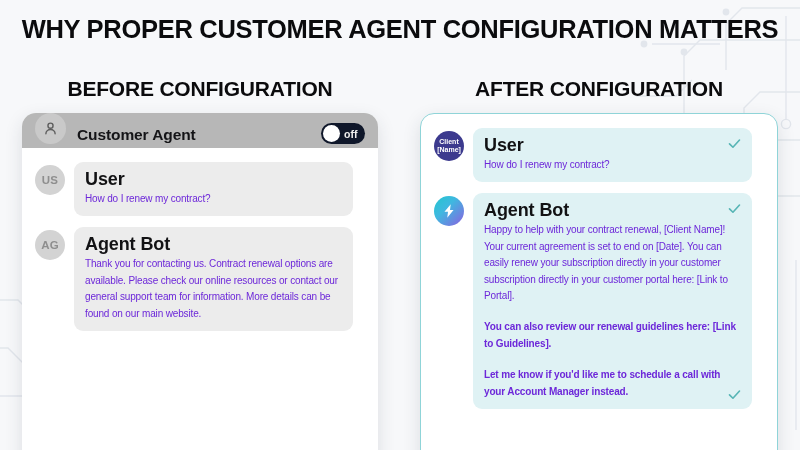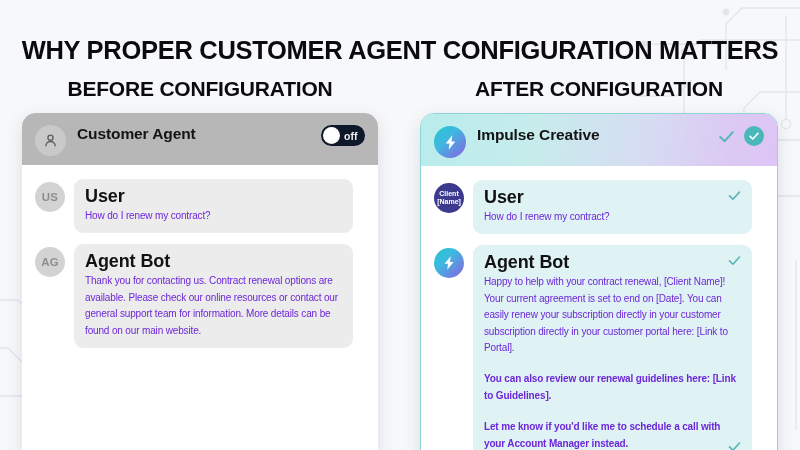--- a/index.html
+++ b/index.html
@@ -22,21 +22,21 @@
     inset: 0;
     width: 800px;
     height: 450px;
     z-index: 0;
     pointer-events: none;
   }
 
   
   #page-title {
     position: absolute;
-    top: 36px;
+    top: 15px;
     left: 0;
     width: 800px;
     text-align: center;
     font-size: 25.5px;
     font-weight: bold;
     letter-spacing: -0.3px;
     color: #0b0b0d;
     z-index: 3;
     white-space: nowrap;
   }
@@ -76,24 +76,24 @@
     left: 420px;
     width: 358px;
     height: 360px;
     background: #ffffff;
     border: 1.5px solid #8fd4d8;
     box-shadow: 0 6px 18px rgba(40,45,60,0.13);
   }
 
   
   .card-header {
-    height: 52px;
-    display: flex;
-    align-items: flex-start;
-    padding: 12px 13px;
+    height: 35px;
+    display: flex;
+    align-items: flex-end;
+    padding: 4px 13px;
     gap: 11px;
   }
 
   #before-header { background: #b7b7b7; }
 
   #after-header {
     background: linear-gradient(100deg, #b9ecec 0%, #c7ecec 32%, #d6dcf2 63%, #dcc9f3 86%, #ddc5f5 100%);
   }
 
   .card-title {
@@ -325,38 +325,20 @@
         <div class="bubble-name">Agent Bot</div>
         <div class="bubble-text">Thank you for contacting us. Contract renewal options are available. Please check our online resources or contact our general support team for information. More details can be found on our main website.</div>
       </div>
     </div>
 
   </div>
 </div>
 
 <div class="card" id="after-card">
 
-  <div class="card-header" id="after-header">
-    <div id="impulse-logo">
-      <svg width="17" height="17" viewBox="0 0 24 24" fill="#ffffff">
-        <path d="M14.6 1.8 5.2 13.3h5.3L9.4 22.2l9.4-11.6h-5.3z"></path>
-      </svg>
-    </div>
-    <div class="card-title">Impulse Creative</div>
-    <div class="header-checks">
-      <svg width="19" height="19" viewBox="0 0 24 24" fill="none" stroke="#57b5b5" stroke-width="2.4" stroke-linecap="round" stroke-linejoin="round">
-        <path d="M4 12.5 9.5 18 20 6.5"></path>
-      </svg>
-      <div id="check-filled">
-        <svg width="12" height="12" viewBox="0 0 24 24" fill="none" stroke="#ffffff" stroke-width="3.2" stroke-linecap="round" stroke-linejoin="round">
-          <path d="M4 12.5 9.5 18 20 6.5"></path>
-        </svg>
-      </div>
-    </div>
-  </div>
 
   <div class="messages">
 
     <div class="msg-row">
       <div class="avatar avatar-client">
         <div>
           <div>Client</div>
           <div>[Name]</div>
         </div>
       </div>

